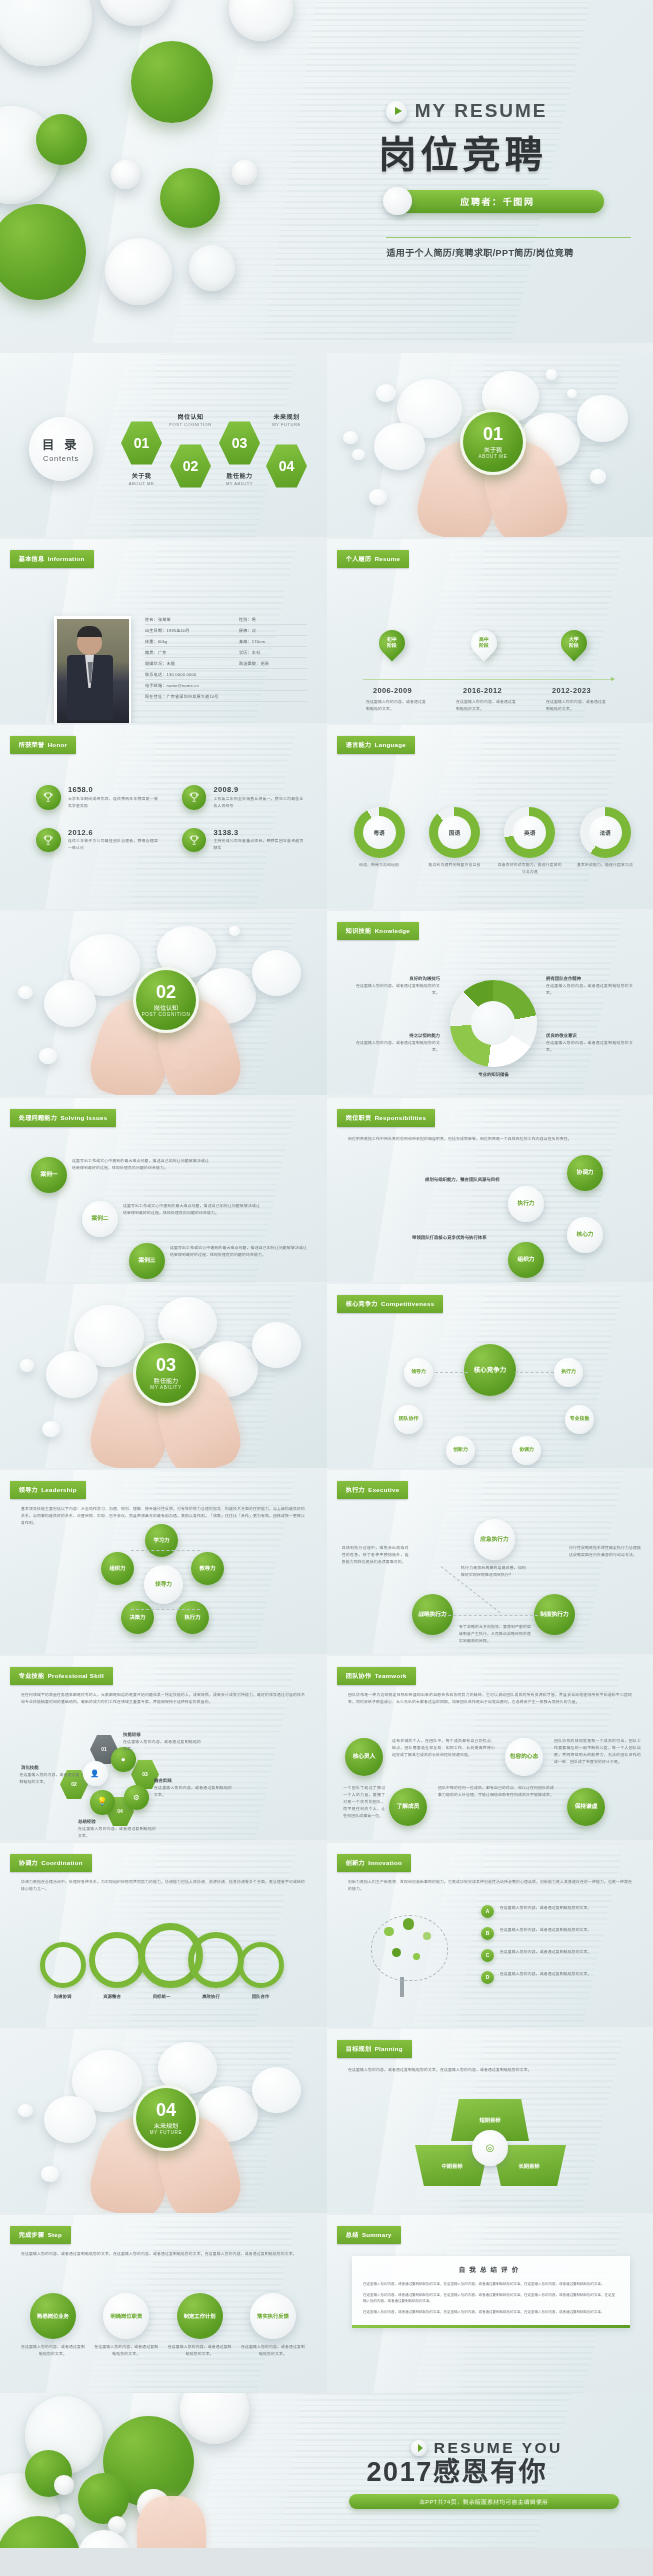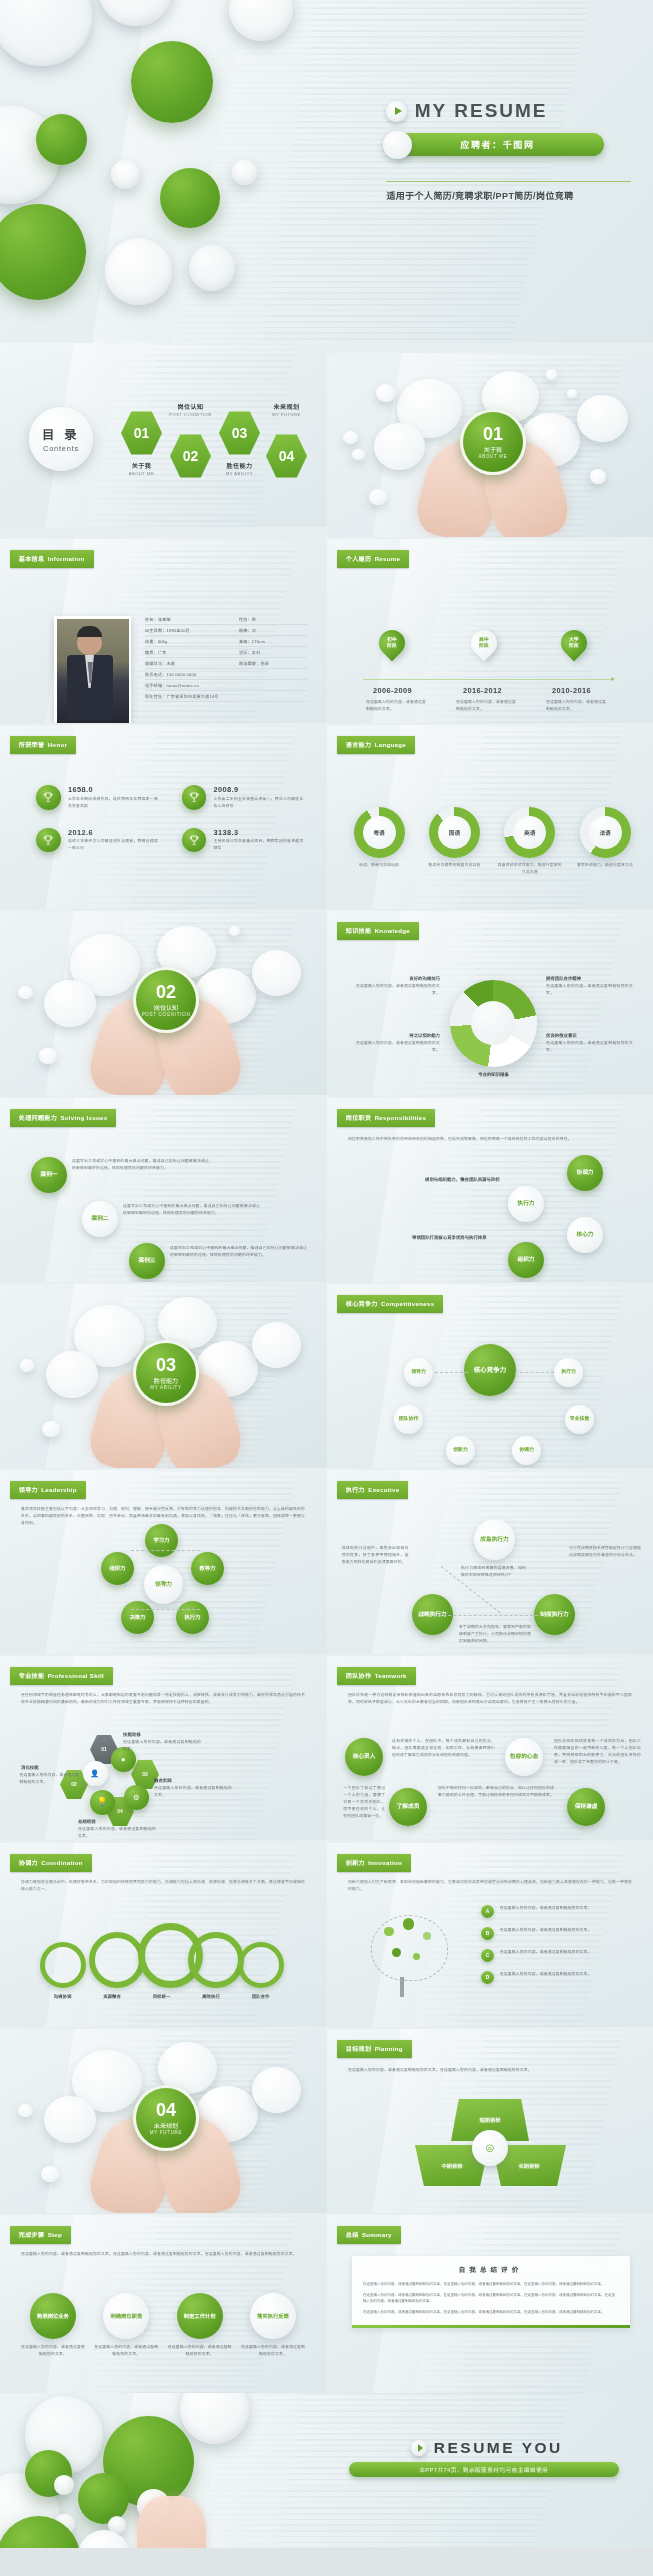--- a/index.html
+++ b/index.html
@@ -154,29 +154,30 @@
     <div class="circ cw" style="left:105px;top:238px;width:67px;height:67px;"></div>
     <div class="circ cw ring" style="left:189px;top:245px;width:46px;height:46px;"></div>
 
     <div class="cover-right">
       <div id="cover-title-en">
         <span class="playbtn">
             <i></i>
           </span>
         <span>MY RESUME</span>
       </div>
+      <div id="cover-title-cn">岗位竞聘</div>
       <div class="pill">
         <div class="knob"></div>
         <span>应聘者：千图网</span>
       </div>
       <div id="cover-sub">适用于个人简历/竞聘求职/PPT简历/岗位竞聘</div>
     </div>
   </section>
 
-  <section class="slide" style="left:0;top:343px;text-decoration:underline;">
+  <section class="slide" style="left:0;top:353px;text-decoration:underline;">
     <div class="bldg"></div>
     <div class="toc-circle">
       <b>目 录</b>
       <i>Contents</i>
     </div>
     <div class="hex" style="left:121px;top:67px;">
         <span>01</span>
       </div>
     <div class="hex" style="left:170px;top:90px;">
         <span>02</span>
@@ -295,21 +296,21 @@
       <span><b>初中</b><br><b>阶段</b></span>
       </div>
     <div class="pin w" style="left:144px;top:91px;">
       <span><b>高中</b><br><b>阶段</b></span>
       </div>
     <div class="pin g" style="left:234px;top:91px;">
       <span><b>大学</b><br><b>阶段</b></span>
       </div>
     <div class="dateg" style="left:46px;top:147px;">2006-2009</div>
     <div class="dateg" style="left:136px;top:147px;">2016-2012</div>
-    <div class="dateg" style="left:225px;top:147px;">2010-2016</div>
+    <div class="dateg" style="left:225px;top:147px;">2012-2023</div>
     <div class="body-text" style="left:39px;top:160px;width:60px;">在这里输入你的内容，或者通过复制粘贴的文本。</div>
     <div class="body-text" style="left:129px;top:160px;width:60px;">在这里输入你的内容，或者通过复制粘贴的文本。</div>
     <div class="body-text" style="left:219px;top:160px;width:60px;">在这里输入你的内容，或者通过复制粘贴的文本。</div>
   </section>
 
   <section class="slide" style="left:0;top:725px;">
     <div class="bldg"></div>
     <div class="tag">
       <span>所获荣誉</span><span class="en">Honor</span>
     </div>
@@ -825,20 +826,21 @@
                 background:linear-gradient(170deg,#f7ded0,#f0cdbb 60%,#e6bda8);opacity:.94;
                 box-shadow:0 0 9.8px rgba(210,180,165,.45);"></div>
 
     <div class="right">
       <div id="thanks-en">
         <span class="playbtn" style="width:16.3px;height:16.3px;">
             <i style="border-left:5.7px solid #64a528;border-top:4.1px solid transparent;border-bottom:4.1px solid transparent;"></i>
           </span>
         <span>RESUME YOU</span>
       </div>
+      <div class="thx-line">2017感恩有你</div>
       <div class="pill2">
         <span>本PPT共74页，剩余版面素材均可自主编辑使用</span>
       </div>
     </div>
   </section>
 
 </div>
 
 
 </body></html>

